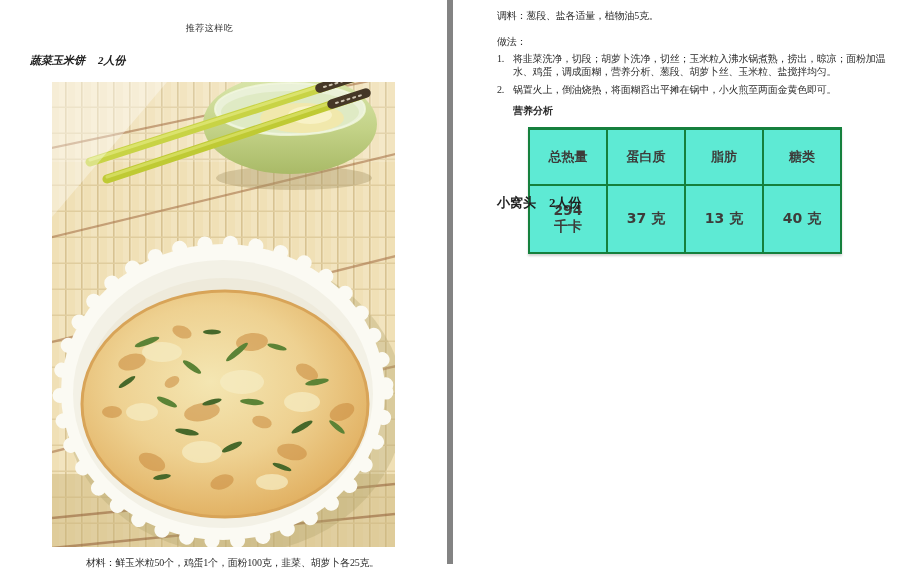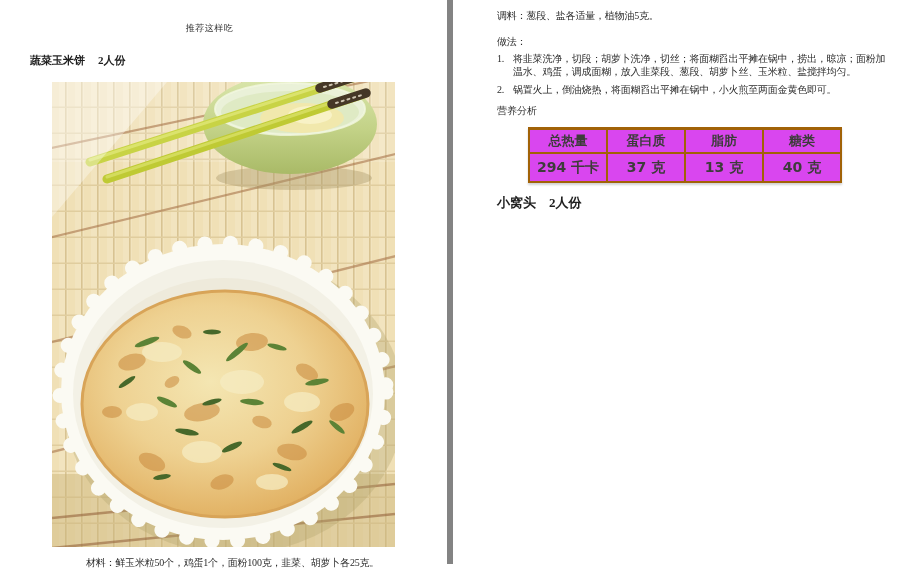--- a/index.html
+++ b/index.html
@@ -5,45 +5,45 @@
   html,body{margin:0;padding:0;background:#ffffff;}
   .screenshot{
     position:relative;width:899px;height:573px;overflow:hidden;background:#ffffff;
     font-family:"Liberation Serif","DejaVu Serif",serif;color:#2e2e2e;
   }
   .abs{position:absolute;}
 
   
   .left-page{left:0;top:0;width:447px;height:573px;}
   .page-header{left:0;top:22px;width:419px;text-align:center;font-size:9px;color:#333;letter-spacing:.5px;}
-  .recipe-title{left:30px;top:53px;font-size:11px;font-weight:bold;color:#1f1f1f;}
+  .recipe-title{left:30px;top:53px;font-size:11px;font-weight:bold;color:#1f1f1f;font-style:italic;}
   .recipe-title .servings{margin-left:13px;}
   .photo-frame{left:52px;top:82px;width:343px;height:465px;overflow:hidden;}
   .materials{left:30px;top:556px;width:405px;font-size:10px;letter-spacing:-.2px;color:#2b2b2b;text-align:center;}
 
   
   .page-divider{left:447px;top:0;width:6px;height:564px;background:#838383;}
 
   
   .right-page{left:461px;top:0;width:446px;height:573px;}
   .rp{position:absolute;left:36px;font-size:10px;letter-spacing:-.2px;color:#2b2b2b;}
   .seasoning{top:9px;width:395px;}
   .method-label{top:35px;}
   .step{display:flex;width:394px;line-height:12.8px;}
   .step-1{top:53px;}
   .step-2{top:84px;}
   .step-num{flex:none;width:16px;}
   .step-text{flex:1;}
-  .nutrition-label{top:104px;font-weight:normal;letter-spacing:0;}
+  .nutrition-label{top:104px;font-weight:bold;letter-spacing:0;margin-left:16px;}
   .nutrition-table{top:127px;left:67px;border-collapse:collapse;table-layout:fixed;width:314px;
     font-family:"DejaVu Sans","Liberation Sans",sans-serif;
     box-shadow:0 2px 2px rgba(0,0,0,.18);}
   .nutrition-table td{
-    border:2px solid #a16207;background:#d946ef;text-align:center;vertical-align:middle;
-    color:#3d3c3a;padding:0;}
+    border:2px solid #15803d;background:#5eead4;text-align:center;vertical-align:middle;
+    color:#3d3c3a;padding:16px;}
   .nutrition-table tr.hdr td{height:22px;font-size:13px;font-weight:600;border-top-width:3px;}
   .nutrition-table tr.val td{height:27px;font-size:14px;font-weight:600;}
   .next-recipe{top:194px;font-size:13px;font-weight:bold;color:#1f1f1f;letter-spacing:0;}
   .next-recipe .servings{margin-left:13px;}
 </style>
 </head>
 <body>
 
 <div class="screenshot">
 
@@ -177,21 +177,21 @@
   </div>
 
   <div class="abs page-divider"></div>
 
   <div class="abs right-page">
     <div class="rp seasoning">调料：葱段、盐各适量，植物油5克。</div>
     <div class="rp method-label">做法：</div>
 
     <div class="rp step step-1">
       <span class="step-num">1.</span>
-      <span class="step-text">将韭菜洗净，切段；胡萝卜洗净，切丝；将面糊舀出平摊在锅中，捞出，晾凉；面粉加温水、鸡蛋，调成面糊，放入韭菜段、葱段、胡萝卜丝、玉米粒、盐搅拌均匀。</span>
+      <span class="step-text">将韭菜洗净，切段；胡萝卜洗净，切丝；玉米粒入沸水锅煮熟，捞出，晾凉；面粉加温水、鸡蛋，调成面糊，营养分析、葱段、胡萝卜丝、玉米粒、盐搅拌均匀。</span>
     </div>
 
     <div class="rp step step-2">
       <span class="step-num">2.</span>
       <span class="step-text">锅置火上，倒油烧热，将面糊舀出平摊在锅中，小火煎至两面金黄色即可。</span>
     </div>
 
     <div class="rp nutrition-label">营养分析</div>
 
     <table class="abs nutrition-table">

